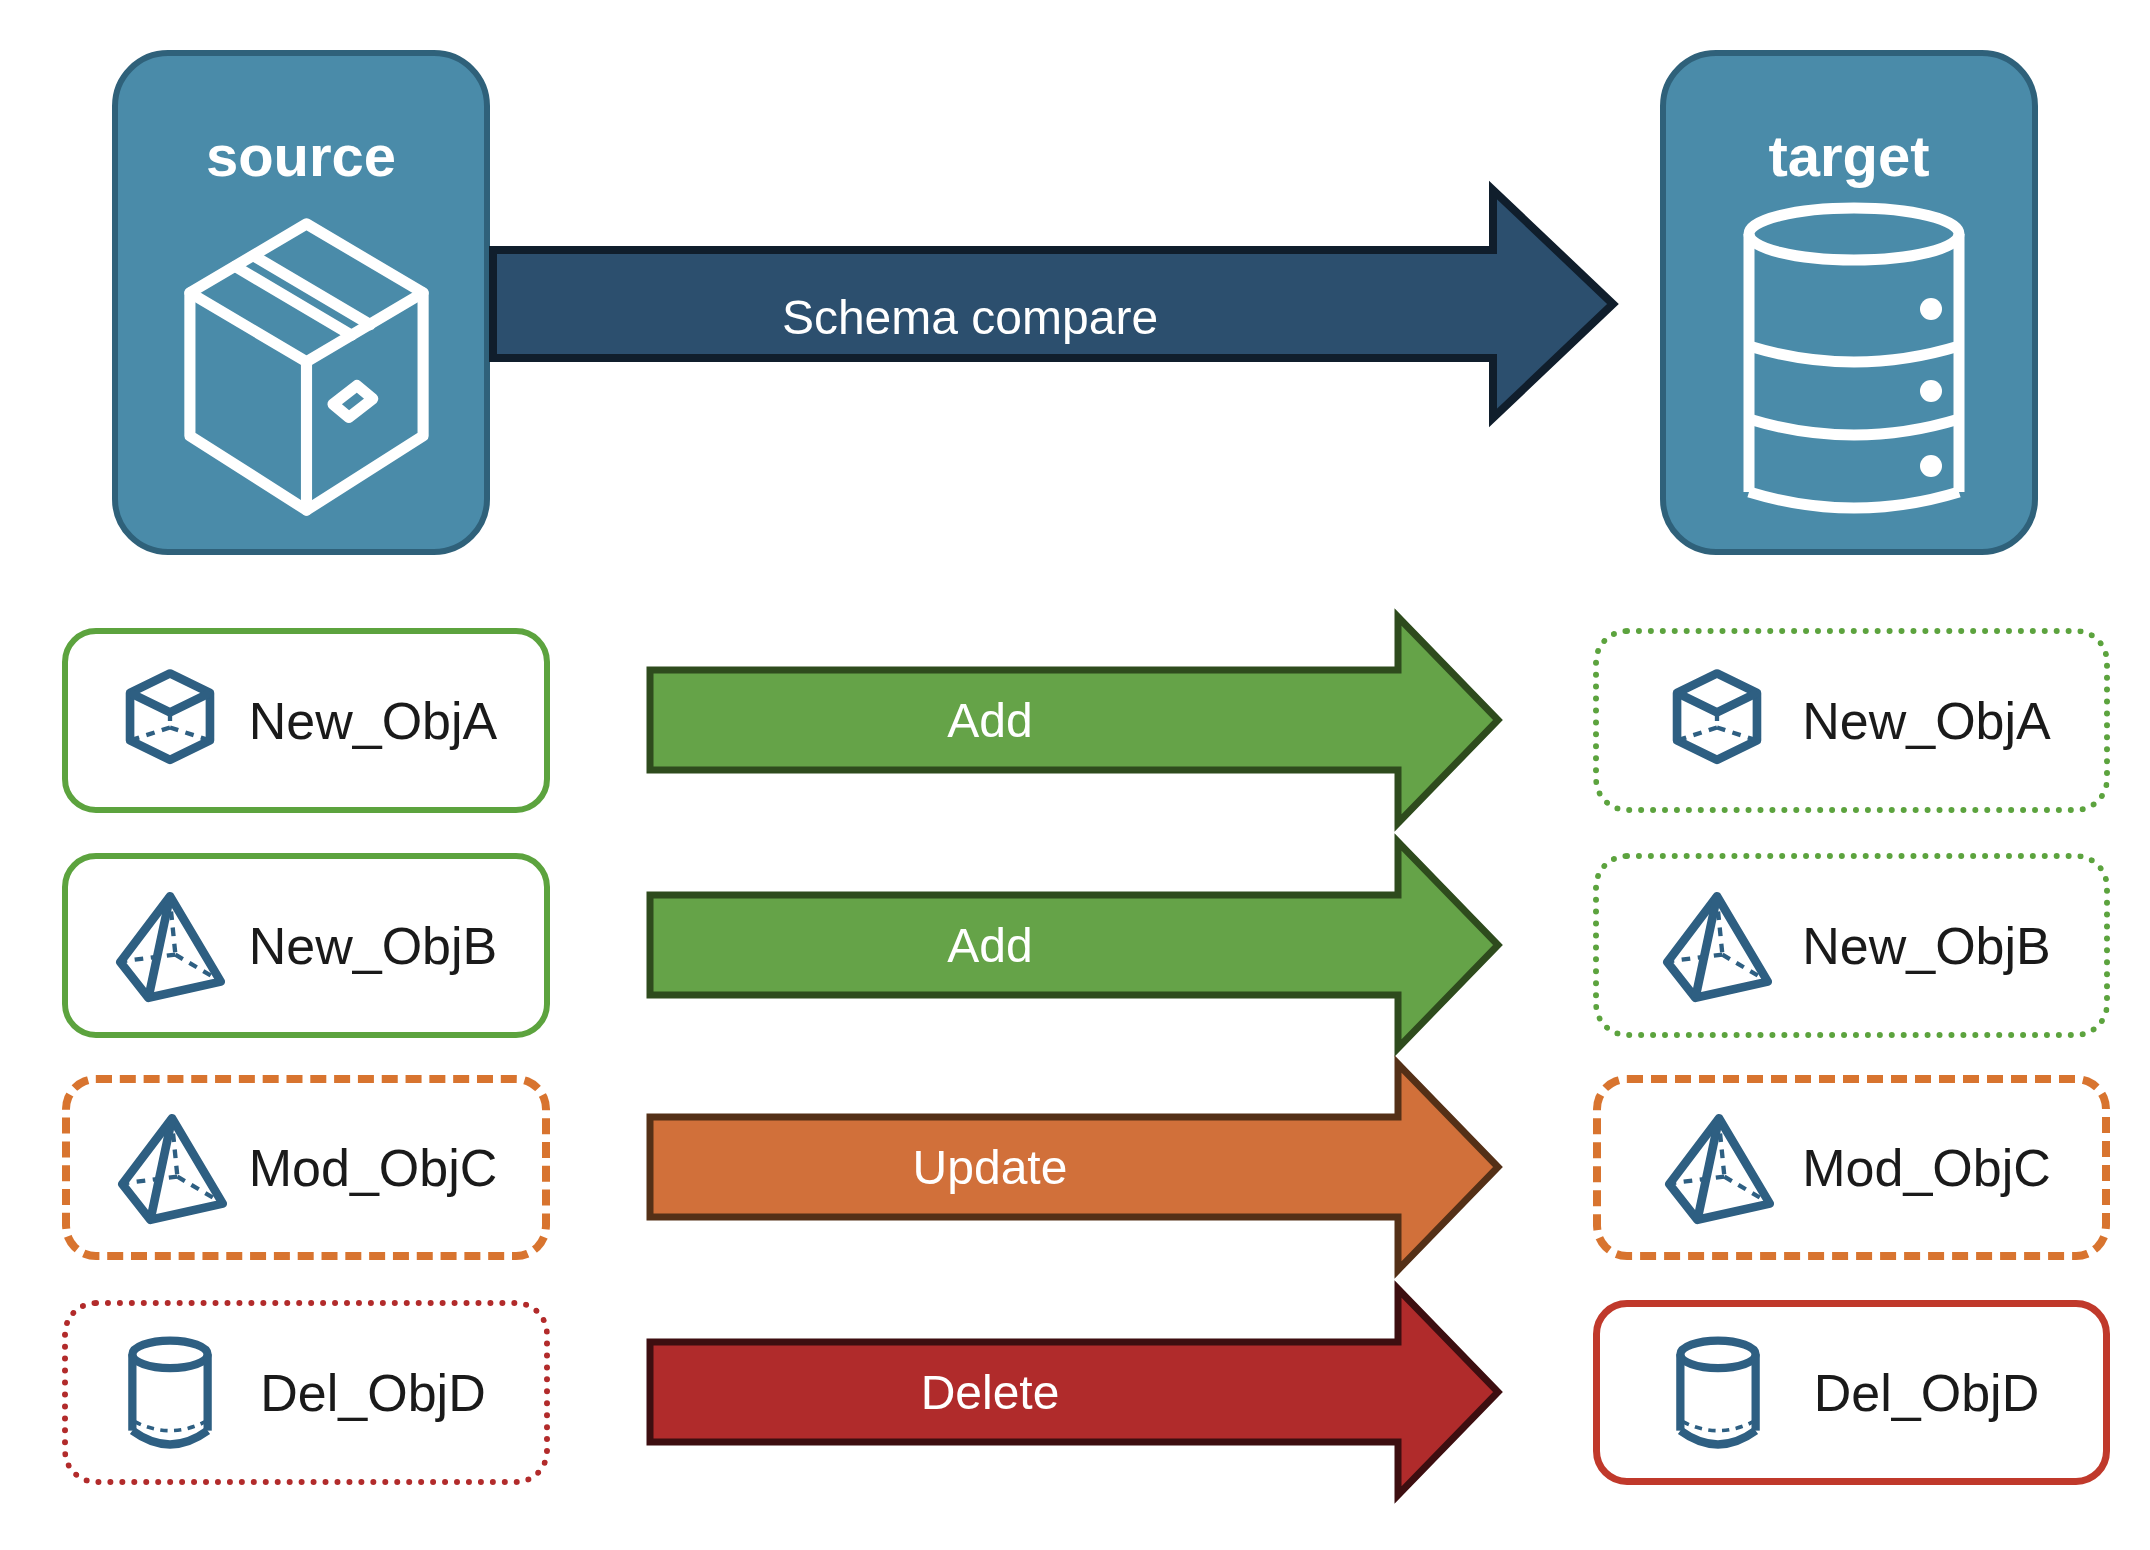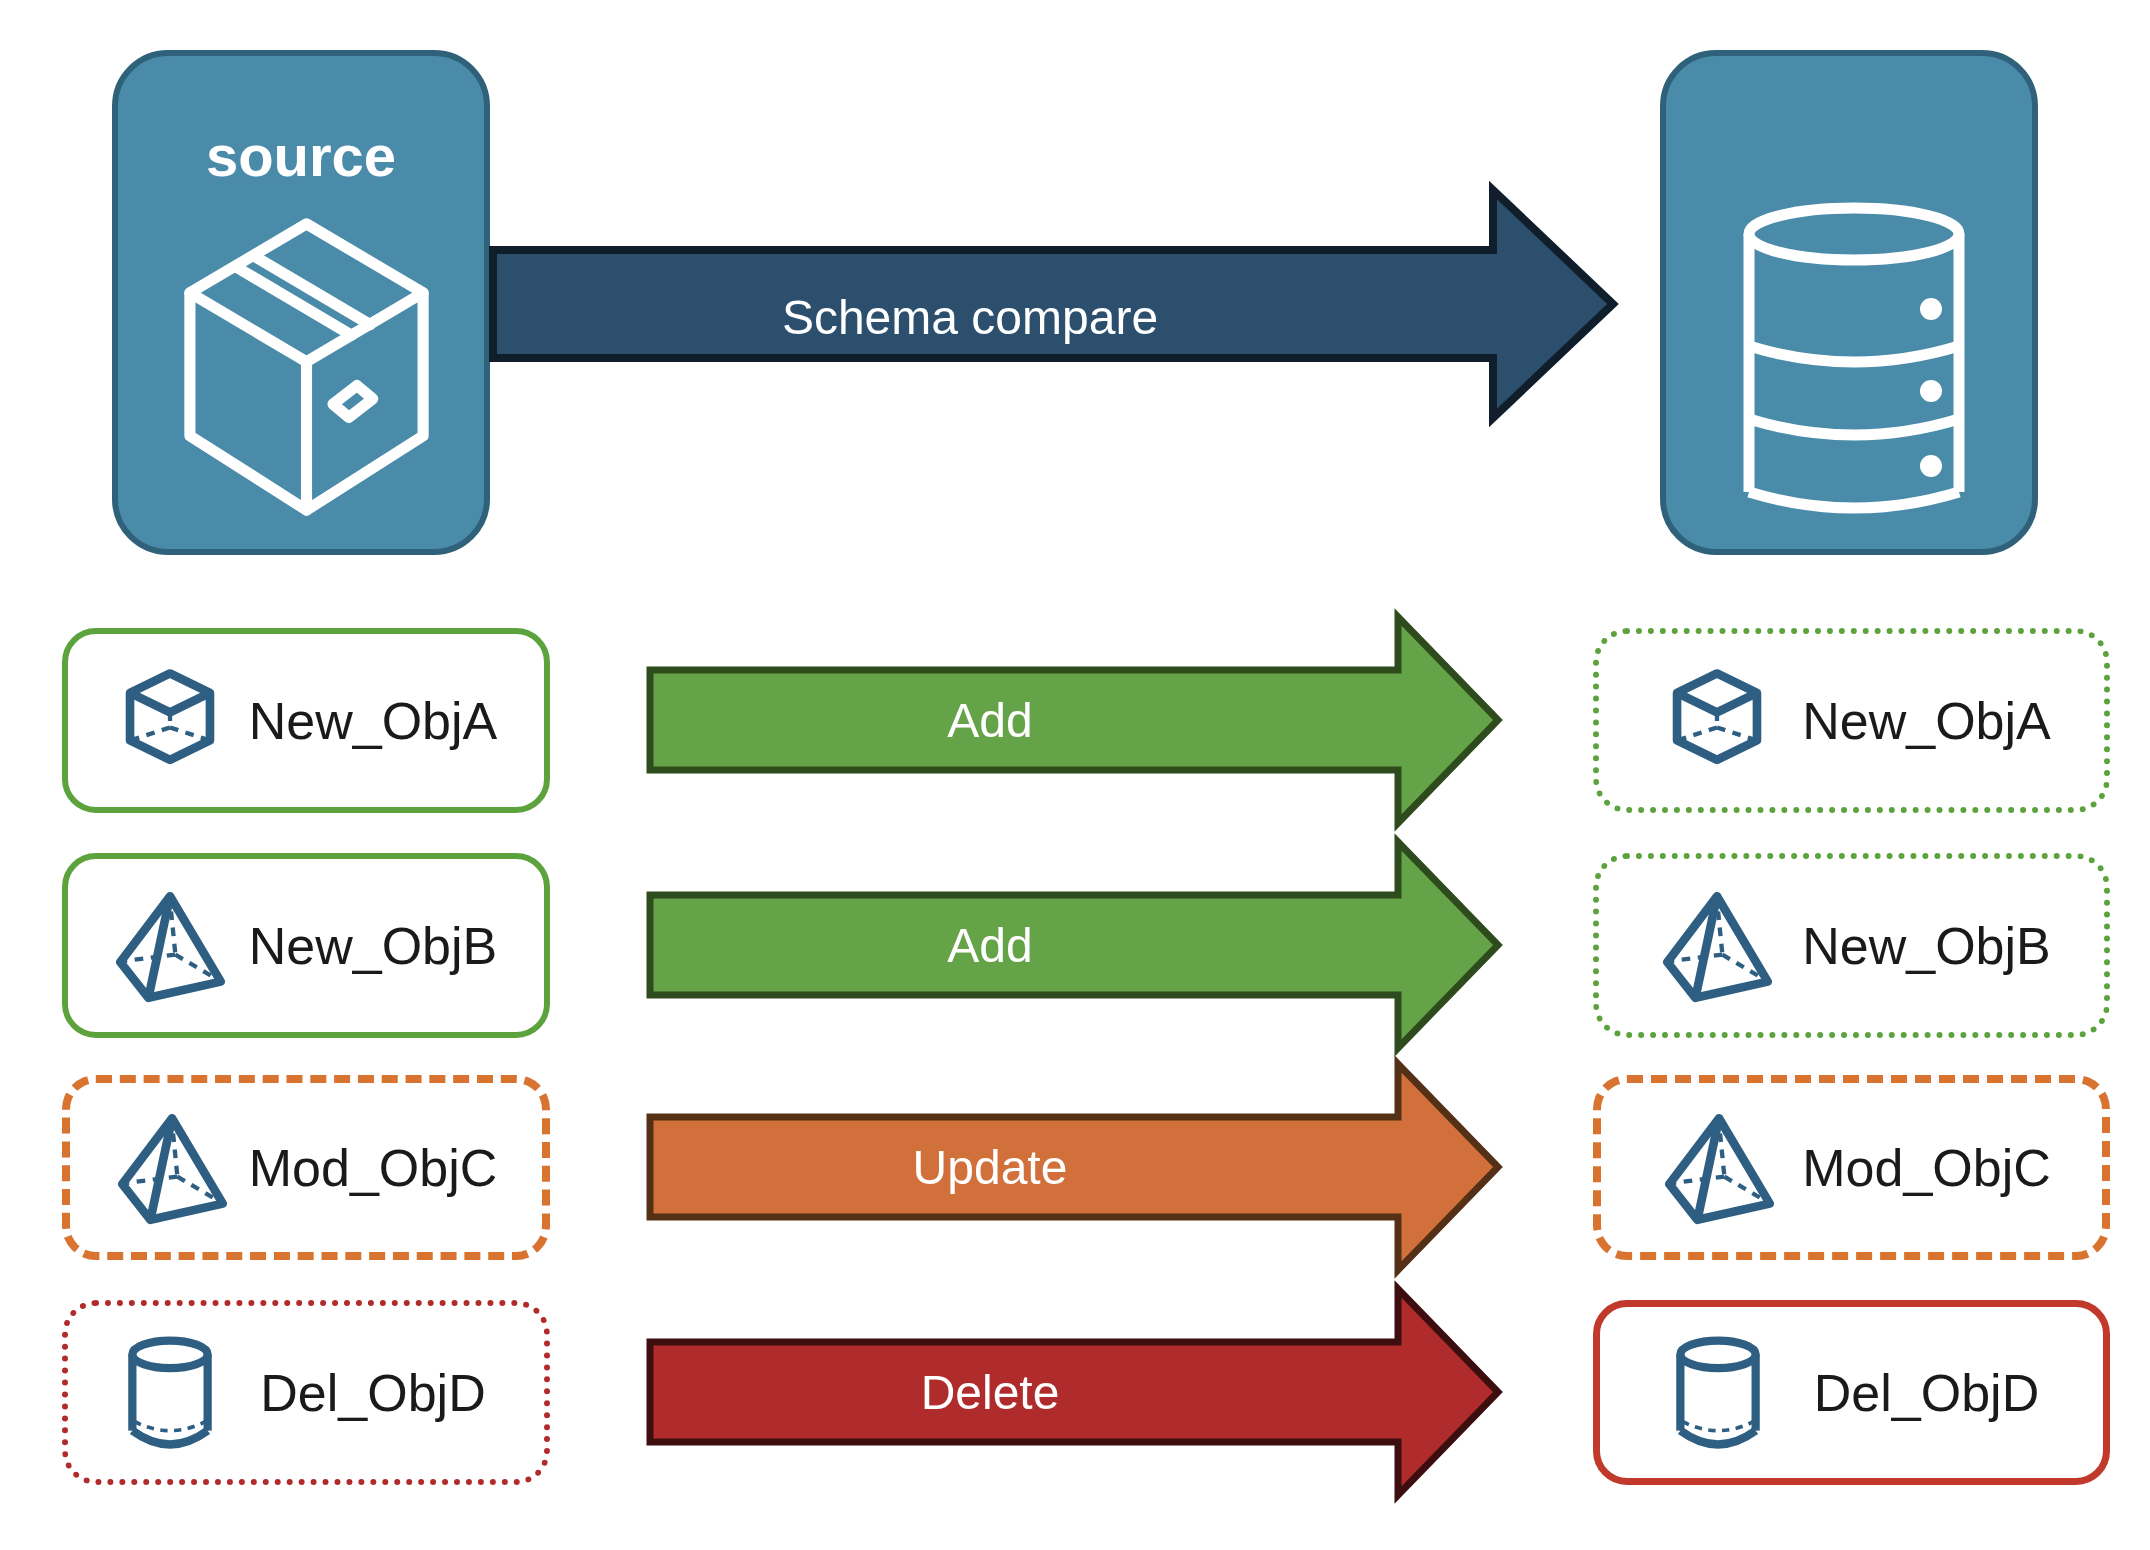--- a/index.html
+++ b/index.html
@@ -122,20 +122,21 @@
 <div class="canvas">
 
   <div class="big-node source-node">
     <div class="big-node-title">source</div>
     <svg class="node-icon package-icon" viewBox="0 0 100 120">
       <use href="#sym-package"></use>
     </svg>
   </div>
 
   <div class="big-node target-node">
+    <div class="big-node-title">target</div>
     <svg class="node-icon database-icon" viewBox="0 0 232 318">
       <use href="#sym-database"></use>
     </svg>
   </div>
 
   <svg class="compare-arrow" viewBox="0 0 1125 232">
     <polygon points="0,62 1000,62 1000,2 1120,116 1000,230 1000,170 0,170"></polygon>
     <text class="arrow-text" x="477" y="146" text-anchor="middle">Schema compare</text>
   </svg>
 

